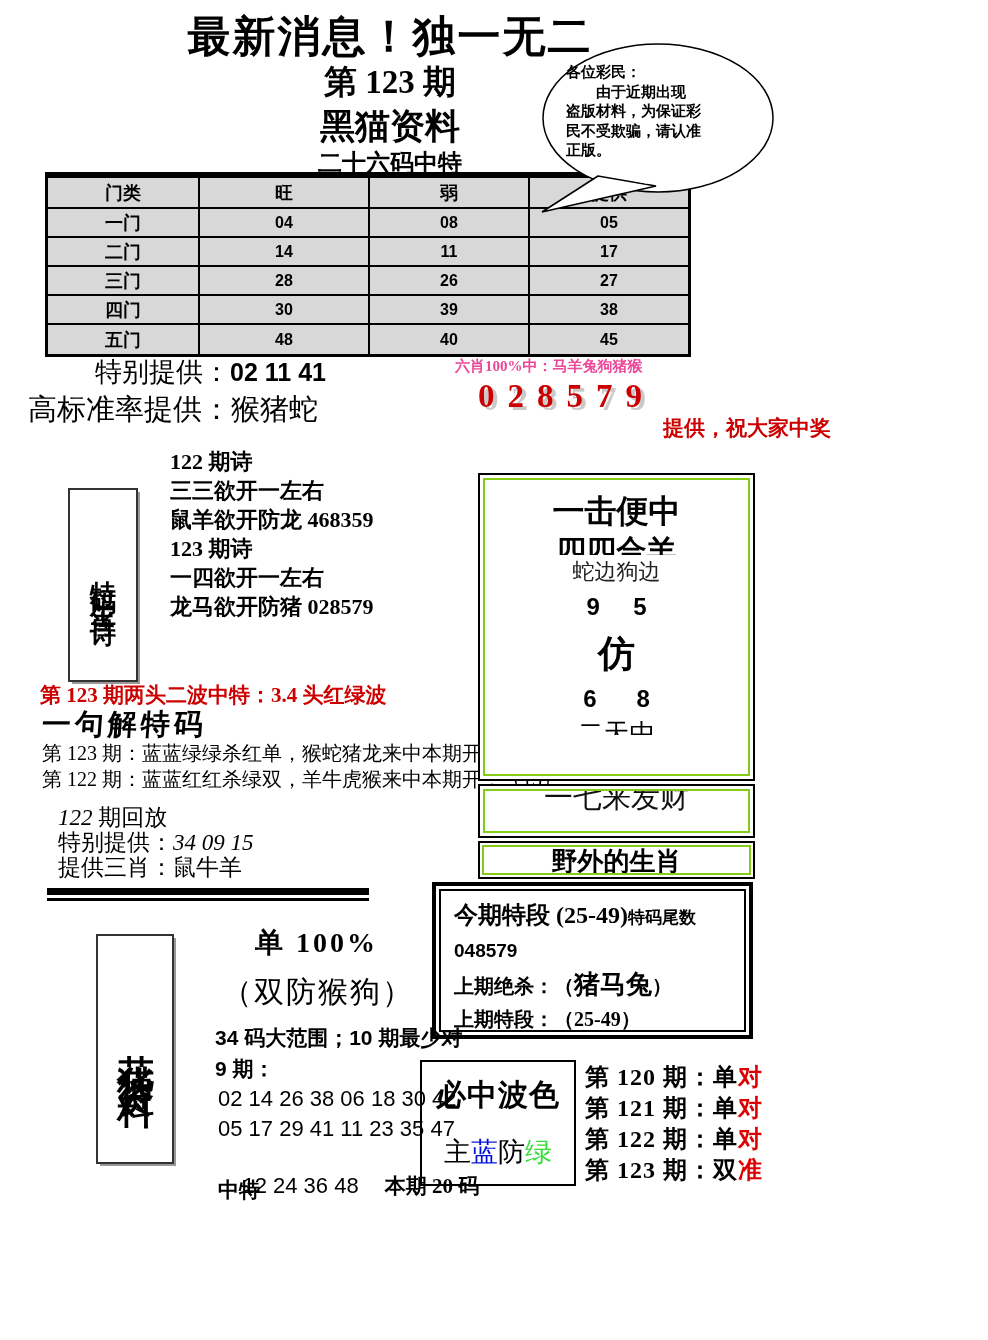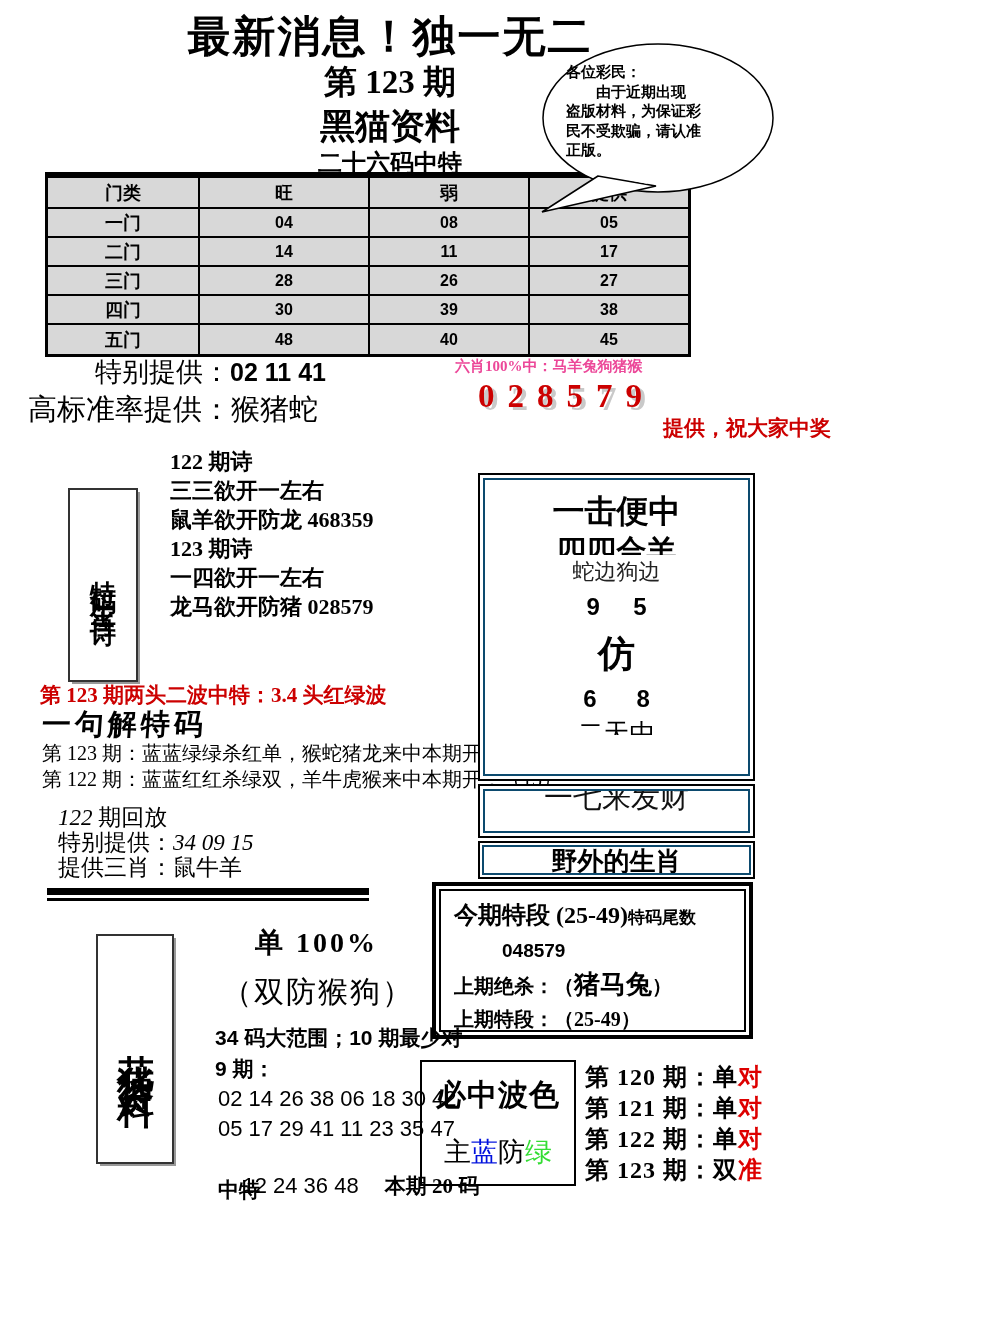--- a/index.html
+++ b/index.html
@@ -77,21 +77,21 @@
   .replay { left: 58px; top: 805px; font-size: 23px; line-height: 25px; }
   .replay .it { font-style: italic; }
   .replay-row { margin-bottom: 0px; }
 
   
   .divider-double { left: 47px; top: 888px; width: 322px; height: 13px;
     border-top: 7px solid #000; border-bottom: 3px solid #000; }
 
   
   .dbox-outer { border: 2px solid #000; padding: 3px; background: #fff; }
-  .dbox-inner { border: 2px solid #0c4a6e; width: 100%; height: 100%;
+  .dbox-inner { border: 2px solid #84cc16; width: 100%; height: 100%;
     text-align: center; overflow: hidden; }
   .strike-box { left: 478px; top: 473px; width: 277px; height: 308px; }
   .s-l1 { font-size: 32px; font-weight: bold; margin-top: 10px; }
   .s-l2 { font-size: 30px; font-weight: bold; height: 21px; overflow: hidden; line-height: 34px; }
   .s-l3 { font-size: 22px; color: #222; margin-top: 2px; }
   .s-l4, .s-l6 { font-size: 24px; font-weight: bold; white-space: pre;
     font-family: "Liberation Sans", "DejaVu Sans", sans-serif; margin-top: 6px; }
   .s-l5 { font-size: 37px; font-weight: bold; margin-top: 8px; }
   .s-l7 { font-size: 26px; height: 14px; overflow: hidden; line-height: 26px; margin-top: 8px; }
   .s-l8 { font-size: 31px; margin-top: 2px; letter-spacing: 2px; }
@@ -105,21 +105,21 @@
   .w-text { font-size: 26px; font-weight: bold; line-height: 29px; }
 
   .kill-box { left: 432px; top: 882px; width: 321px; height: 157px;
     border: 4px solid #000; padding: 3px; }
   .kill-inner { border: 2px solid #000; width: 100%; height: 100%;
     padding: 8px 0 0 13px; text-align: left; }
   .k-line { line-height: 33px; font-weight: bold; }
   .k-l1 { font-size: 24px; }
   .k-l2a { font-size: 24px; }
   .k-l2b { font-size: 17px; }
-  .k-l2c { font-size: 19px; font-family: "Liberation Sans", "DejaVu Sans", sans-serif; margin-left: 48px; }
+  .k-l2c { font-size: 19px; font-family: "Liberation Sans", "DejaVu Sans", sans-serif; }
   .k-l3 { font-size: 20px; }
   .k-l3b { font-size: 26px; }
   .k-l4 { font-size: 20px; }
 
   
   .dan-line { left: 255px; top: 924px; font-size: 28px; font-weight: bold; letter-spacing: 3px; }
   .double-guard { left: 222px; top: 972px; font-size: 30px; letter-spacing: 2px; }
   .range-l1 { left: 215px; top: 1024px; font-size: 21px; font-weight: bold;
     font-family: "Liberation Sans", "DejaVu Sans", sans-serif; }
   .range-l2 { left: 215px; top: 1055px; font-size: 21px; font-weight: bold;

